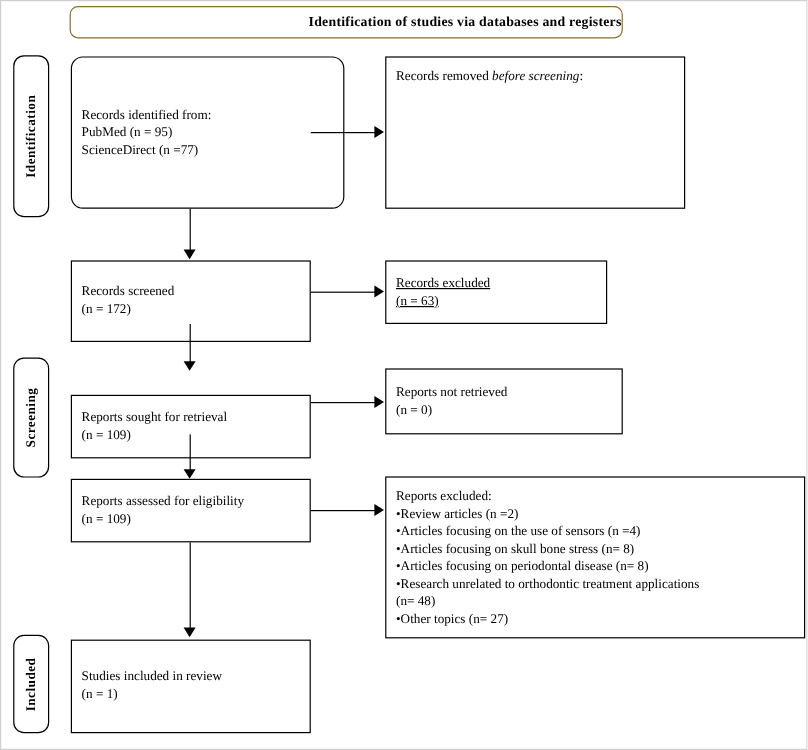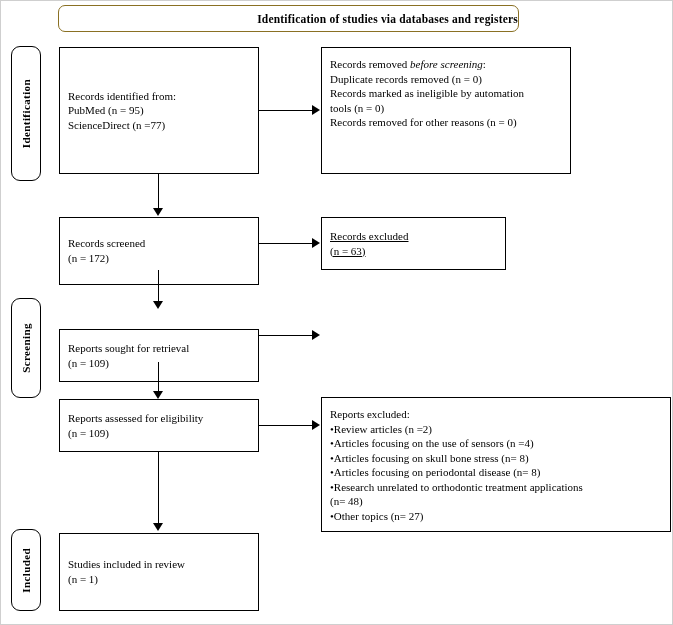--- a/index.html
+++ b/index.html
@@ -129,31 +129,28 @@
   </div>
 
   <div class="stage-label" style="left:10px; top:297px; width:30px; height:100px;">
     <span>Screening</span>
   </div>
 
   <div class="stage-label" style="left:10px; top:528px; width:30px; height:82px;">
     <span>Included</span>
   </div>
 
-  <div class="box" style="left:58px; top:46px; width:200px; height:127px;">
+  <div class="box" style="left:58px; top:46px; width:228px; height:127px;border-radius:10px;">
     <div class="box-text">Records identified from:
 PubMed (n = 95)
 ScienceDirect (n =77)</div>
   </div>
 
   <div class="box align-top" style="left:320px; top:46px; width:250px; height:127px;">
-    <div class="box-text"><span>Records removed </span><em>before screening</em><span>:</span><span style="white-space:pre-line; display:block;">Duplicate records removed (n = 0)
-Records marked as ineligible by automation
-tools (n = 0)
-Records removed for other reasons (n = 0)</span></div>
+    <div class="box-text"><span>Records removed </span><em>before screening</em><span>:</span></div>
   </div>
 
   <div class="hline" style="left:258px; top:109px; width:54px;"></div>
   <div class="arrow-right" style="left:311px; top:104px;"></div>
 
   <div class="vline" style="left:157px; top:173px; height:37px;"></div>
   <div class="arrow-down" style="left:152px; top:207px;"></div>
 
   <div class="box" style="left:58px; top:216px; width:200px; height:68px;">
     <div class="box-text">Records screened
@@ -169,20 +166,24 @@
   <div class="arrow-right" style="left:311px; top:237px;"></div>
 
   <div class="vline" style="left:157px; top:269px; height:34px;"></div>
   <div class="arrow-down" style="left:152px; top:300px;"></div>
 
   <div class="box" style="left:58px; top:308px; width:200px; height:53px;margin-top:20px;">
     <div class="box-text">Reports sought for retrieval
 (n = 109)</div>
   </div>
 
+  <div class="box" style="left:320px; top:306px; width:198px; height:55px;">
+    <div class="box-text">Reports not retrieved
+(n = 0)</div>
+  </div>
 
   <div class="hline" style="left:258px; top:334px; width:54px;"></div>
   <div class="arrow-right" style="left:311px; top:329px;"></div>
 
   <div class="vline" style="left:157px; top:361px; height:32px;"></div>
   <div class="arrow-down" style="left:152px; top:390px;"></div>
 
   <div class="box" style="left:58px; top:398px; width:200px; height:53px;">
     <div class="box-text">Reports assessed for eligibility
 (n = 109)</div>

